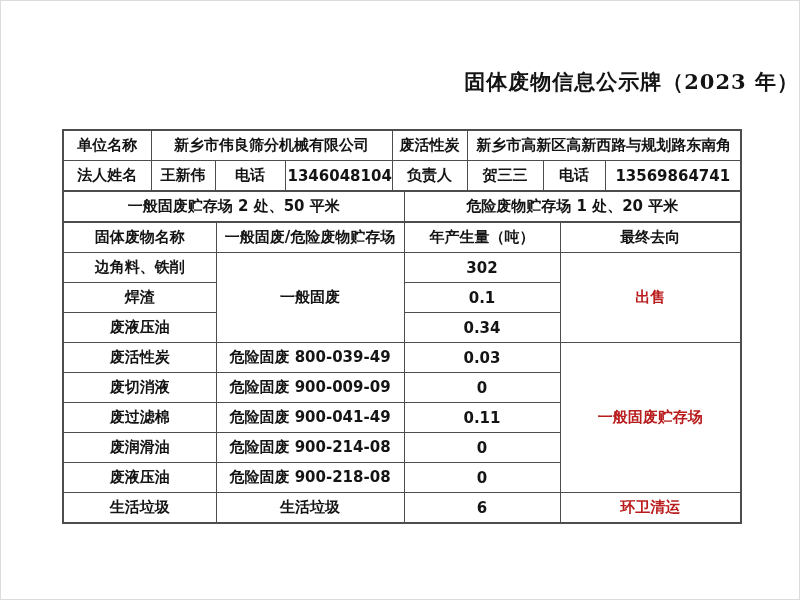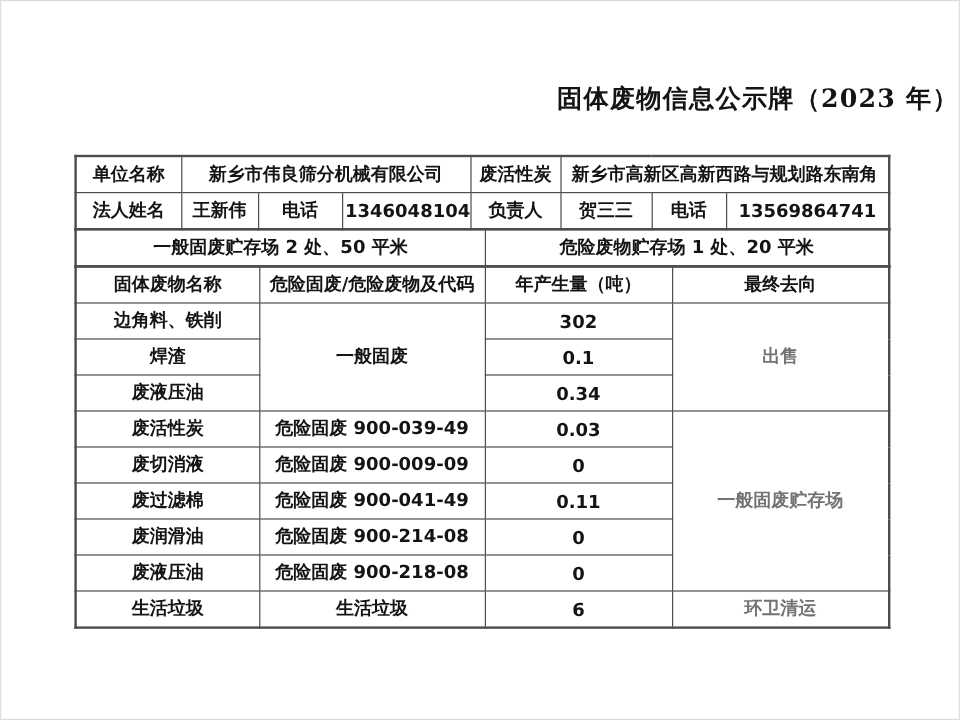--- a/index.html
+++ b/index.html
@@ -37,21 +37,21 @@
     border: 1px solid #4d4d4d;
     height: 29px;
     text-align: center;
     vertical-align: middle;
     font-size: 15px;
     font-weight: 600;
     padding: 0 2px;
     overflow: hidden;
     white-space: nowrap;
   }
-  .blue { color: #737373; }
+  .blue { color: #b91c1c; }
 </style>
 </head>
 <body>
 
 <div class="doc-title">固体废物信息公示牌（2023 年）</div>
 
 <div class="board">
 
   <table class="t-top">
     <colgroup>
@@ -100,41 +100,41 @@
   <table class="t-bottom">
     <colgroup>
       <col style="width:153px">
         <col style="width:188px">
         <col style="width:156px">
         <col style="width:181px">
     </colgroup>
     <tbody>
         <tr>
       <td>固体废物名称</td>
-      <td>危险固废/危险废物及代码</td>
+      <td>一般固废/危险废物贮存场</td>
       <td>年产生量（吨）</td>
       <td>最终去向</td>
     </tr>
     <tr>
       <td>边角料、铁削</td>
       <td rowspan="3">一般固废</td>
       <td>302</td>
       <td rowspan="3" class="blue">出售</td>
     </tr>
     <tr>
       <td>焊渣</td>
       <td>0.1</td>
     </tr>
     <tr>
       <td>废液压油</td>
       <td>0.34</td>
     </tr>
     <tr>
       <td>废活性炭</td>
-      <td>危险固废 900-039-49</td>
+      <td>危险固废 800-039-49</td>
       <td>0.03</td>
       <td rowspan="5" class="blue">一般固废贮存场</td>
     </tr>
     <tr>
       <td>废切消液</td>
       <td>危险固废 900-009-09</td>
       <td>0</td>
     </tr>
     <tr>
       <td>废过滤棉</td>

